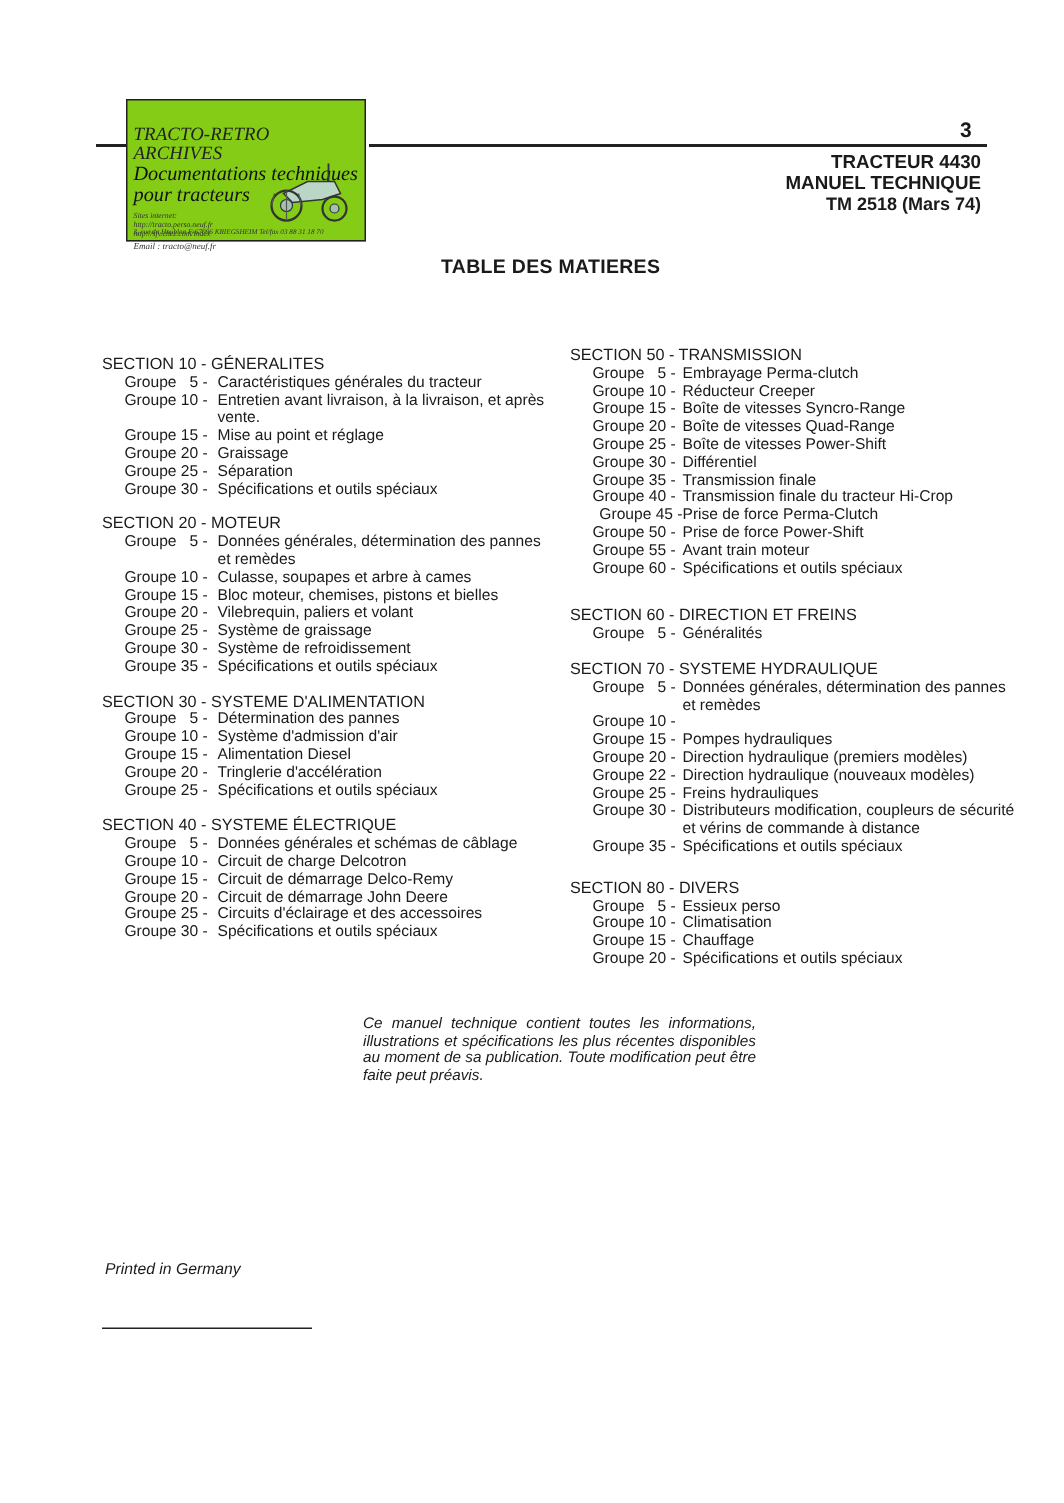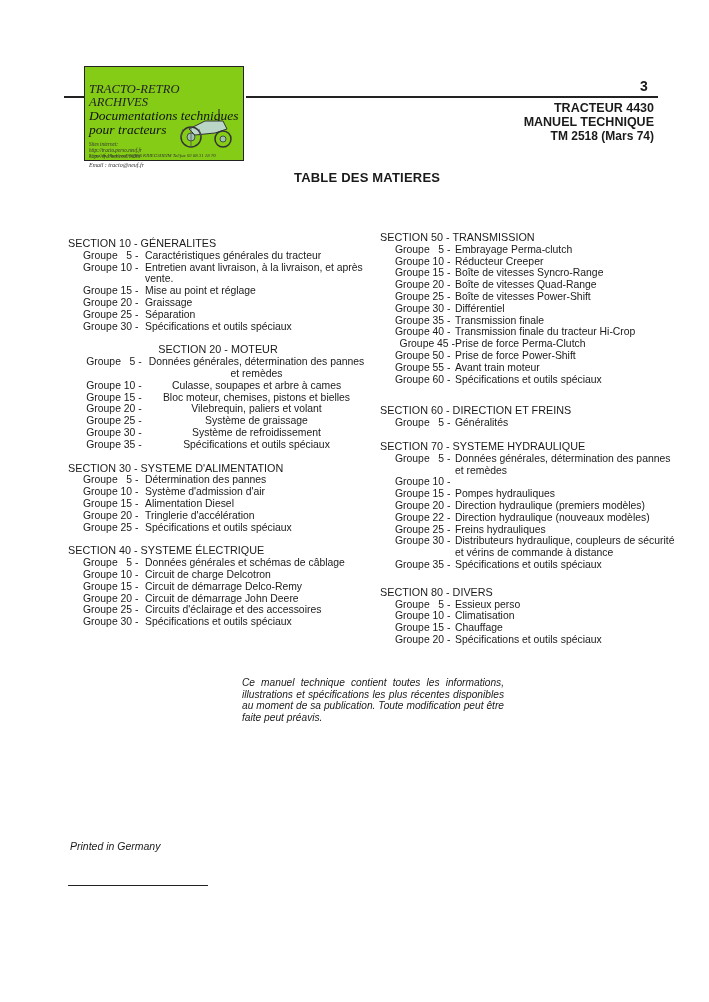--- a/index.html
+++ b/index.html
@@ -96,21 +96,21 @@
       </div>
       <div class="grp">
         <span class="g" style="white-space: pre;">Groupe 25 -</span>
         <span class="d">Séparation</span>
       </div>
       <div class="grp">
         <span class="g" style="white-space: pre;">Groupe 30 -</span>
         <span class="d">Spécifications et outils spéciaux</span>
       </div>
     </div>
-    <div class="section" style="margin-bottom: 12px; text-align: center;">
+    <div class="section" style="margin-bottom: 12px;">
       <div class="sec-head">SECTION 20 - MOTEUR</div>
       <div class="grp">
         <span class="g" style="white-space: pre;">Groupe   5 -</span>
         <span class="d">Données générales, détermination des pannes et remèdes</span>
       </div>
       <div class="grp">
         <span class="g" style="white-space: pre;">Groupe 10 -</span>
         <span class="d">Culasse, soupapes et arbre à cames</span>
       </div>
       <div class="grp">
@@ -264,21 +264,21 @@
       <div class="grp">
         <span class="g" style="white-space: pre;">Groupe 22 -</span>
         <span class="d">Direction hydraulique (nouveaux modèles)</span>
       </div>
       <div class="grp">
         <span class="g" style="white-space: pre;">Groupe 25 -</span>
         <span class="d">Freins hydrauliques</span>
       </div>
       <div class="grp">
         <span class="g" style="white-space: pre;">Groupe 30 -</span>
-        <span class="d">Distributeurs hydraulique, coupleurs de sécurité et vérins de commande à distance</span>
+        <span class="d">Distributeurs modification, coupleurs de sécurité et vérins de commande à distance</span>
       </div>
       <div class="grp">
         <span class="g" style="white-space: pre;">Groupe 35 -</span>
         <span class="d">Spécifications et outils spéciaux</span>
       </div>
     </div>
     <div class="section">
       <div class="sec-head">SECTION 80 - DIVERS</div>
       <div class="grp">
         <span class="g" style="white-space: pre;">Groupe   5 -</span>

